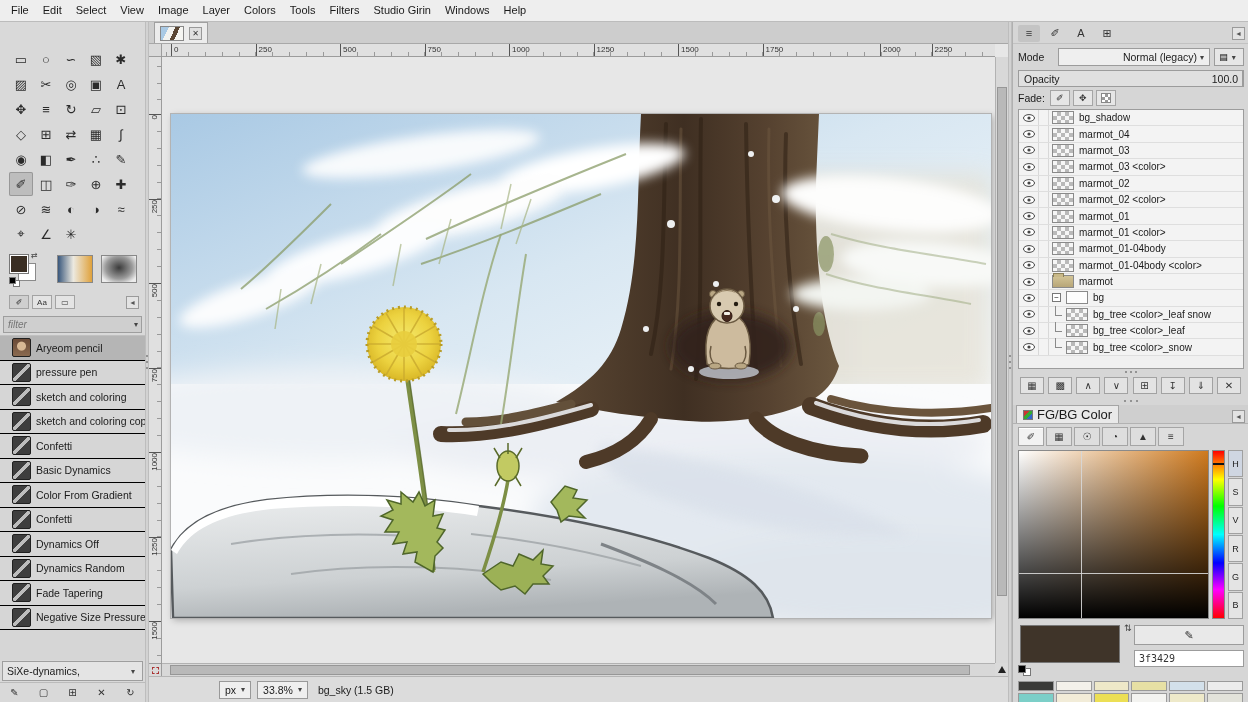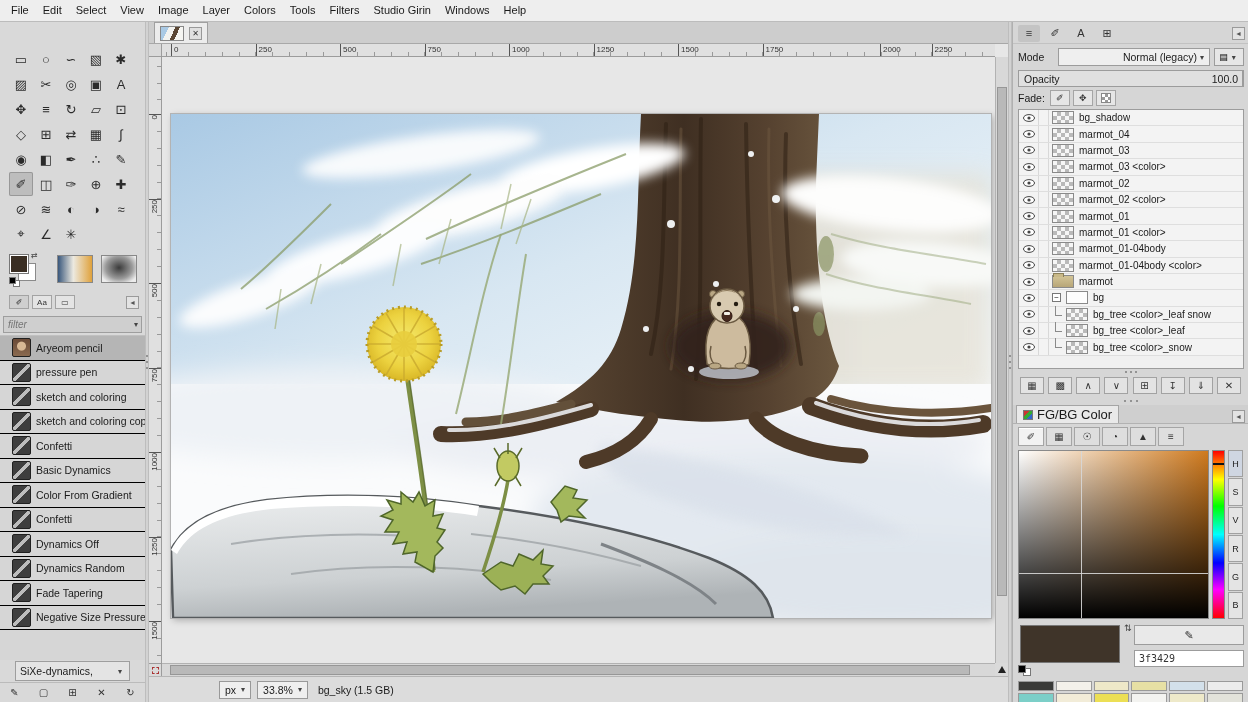--- a/index.html
+++ b/index.html
@@ -34,21 +34,21 @@
 .collapsebtn{width:13px;height:13px;border:1px solid #9a9a9a;background:#e3e3e3;font-size:7px;display:flex;align-items:center;justify-content:center;color:#555}
 .filterbox{margin:6px 3px 2px 3px;height:17px;background:#cfcfcf;border:1px solid #9e9e9e;display:flex;align-items:center;flex:none}
 .filterinput{flex:1;min-width:0;border:none;background:transparent;font:italic 10px "Liberation Sans",sans-serif;color:#555;padding:0 4px;outline:none}
 .arrow{font-size:8px;color:#444;padding:0 3px}
 .dynlist{flex:1;min-height:0;overflow:hidden;background:#d6d6d6;border-top:1px solid #c0c0c0}
 .drow{height:24.5px;display:flex;align-items:center;gap:5px;padding-left:12px;border-bottom:1px solid #000000}
 .drow.sel{background:#b5b5b5}
 .dico{width:19px;height:19px;flex:none;background:#3e3e3e;border:1px solid #202020;border-radius:2px;background-image:linear-gradient(135deg,transparent 42%,#bdbdbd 42%,#bdbdbd 56%,transparent 56%)}
 .dico0{background:#7a5a44;background-image:radial-gradient(circle at 50% 42%,#d8b894 0 4px,transparent 5px),linear-gradient(#6a4a36,#8a6a50)}
 .dlabel{font-size:10.5px;white-space:nowrap;overflow:hidden}
-.dynselect{height:20px;margin:1px 15px;background:#e4e4e4;border:1px solid #9e9e9e;display:flex;align-items:center;padding:0 4px;flex:none}
+.dynselect{height:20px;margin:1px 2px;background:#e4e4e4;border:1px solid #9e9e9e;display:flex;align-items:center;padding:0 4px;flex:none}
 .dslabel{flex:1;font-size:10.5px}
 .dynbtns{height:20px;display:flex;align-items:center;justify-content:space-around;border-top:1px solid #bbb;flex:none}
 .dbtn{width:23px;height:16px;border:none;background:transparent;font-size:10px;color:#333}
 
 .vgrip{width:4px;background:#d2d2d2;border-left:1px solid #bdbdbd;border-right:1px solid #bdbdbd;display:flex;align-items:center;justify-content:center}
 .vgrip i{width:2px;height:2px;border-radius:50%;background:#7d7d7d;box-shadow:0 6px 0 #7d7d7d,0 -6px 0 #7d7d7d}
 
 .centercol{flex:1;min-width:0;display:flex;flex-direction:column;background:#e7e7e7}
 .tabbar{height:22px;background:#cdcdcd;border-bottom:1px solid #a8a8a8;display:flex;align-items:flex-end;padding-left:5px;flex:none}
 .imagetab{height:21px;background:#ececec;border:1px solid #a0a0a0;border-bottom:none;display:flex;align-items:center;gap:5px;padding:0 5px}

